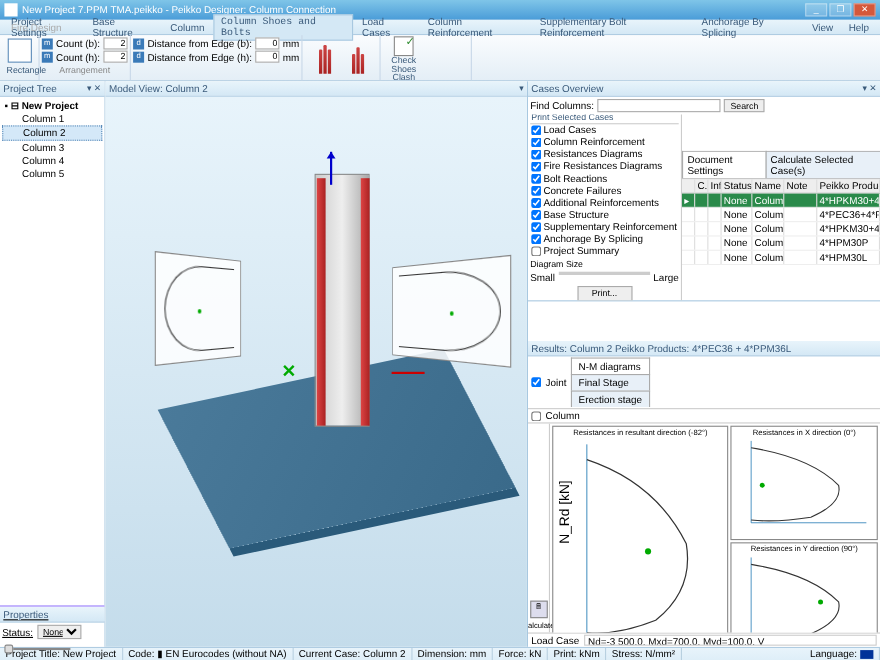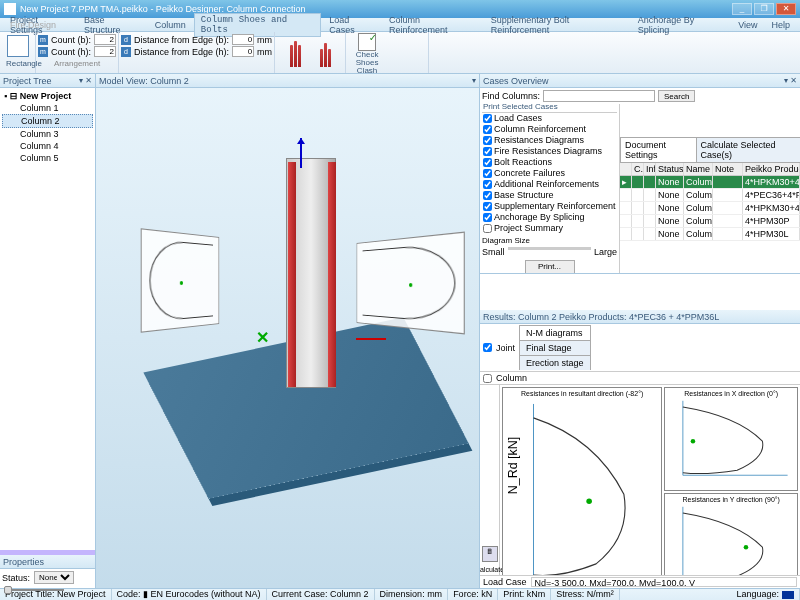--- a/index.html
+++ b/index.html
@@ -32,21 +32,21 @@
 
 .main { display:flex; height:514px; }
 .left { width:96px; border-right:1px solid #a8c8e0; display:flex; flex-direction:column; background:#fff; }
 .panehdr { height:14px; background:linear-gradient(#e8f4fb,#d4e8f5); border-bottom:1px solid #a8c8e0; padding:0 3px; display:flex; align-items:center; font-size:9px; color:#3a5a7a; }
 .panehdr .x { margin-left:auto; font-size:8px; cursor:pointer; }
 .tree { flex:1; padding:2px; font-size:9px; overflow:hidden; }
 .tree .node { padding:1px 2px; cursor:pointer; }
 .tree .node.sel { background:#d4e8f8; border:1px dotted #5a8ab8; }
 .tree .root { font-weight:bold; }
 .tree .child { padding-left:18px; }
-.props { height:38px; border-top:5px solid #c4b5fd; }
+.props { height:38px; border-top:2px solid #c4b5fd;text-decoration:underline; }
 .props .body { padding:2px; display:flex; align-items:center; gap:4px; }
 .props select { width:40px; height:13px; font-size:8px; border:1px solid #aaa; }
 
 .center { flex:1; display:flex; flex-direction:column; background:#fff; border-right:1px solid #a8c8e0; position:relative; }
 .view { flex:1; background:linear-gradient(#e8f4fb,#c4dceb); position:relative; overflow:hidden; }
 .slab { position:absolute; left:80px; top:250px; width:260px; height:140px; background:linear-gradient(135deg,#4a7a9a,#3a6a8a); transform:skewY(-12deg) skewX(25deg); box-shadow:0 8px 0 #2a5a7a; }
 .col { position:absolute; left:190px; top:70px; width:50px; height:230px; background:linear-gradient(90deg,#ccc,#eee,#aaa); border:1px solid #888; }
 .colred { position:absolute; width:8px; background:linear-gradient(90deg,#d44,#a22); }
 .cr1 { left:192px; top:74px; height:225px; }
 .cr2 { left:232px; top:74px; height:225px; }

